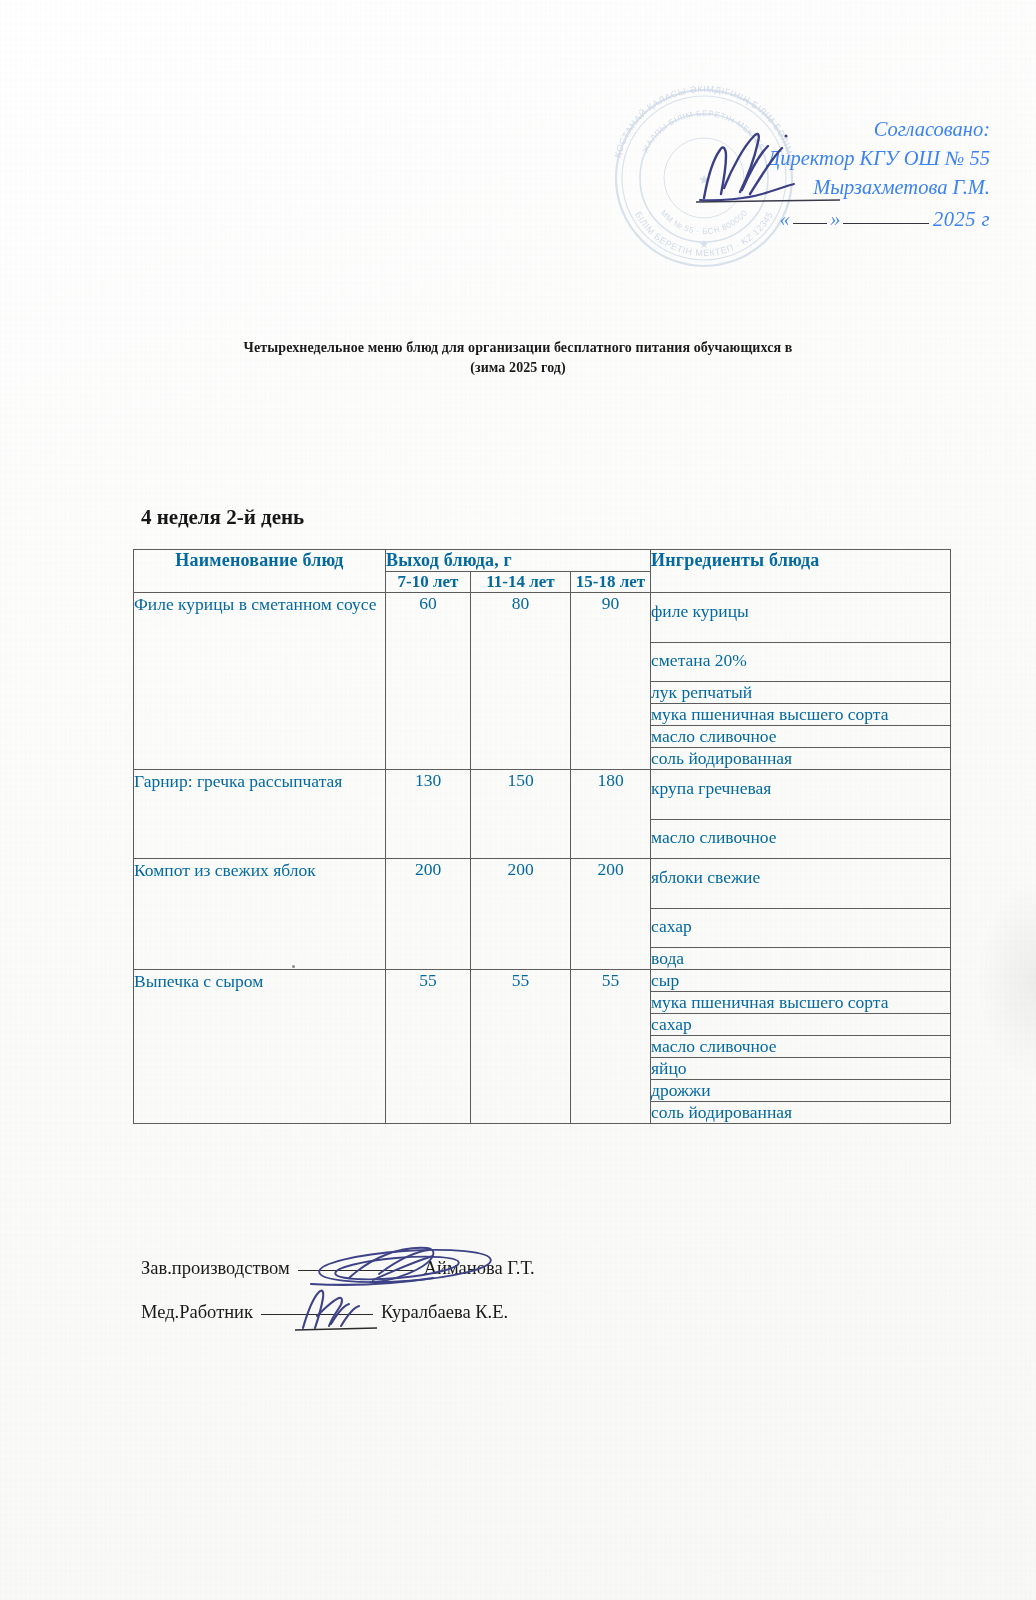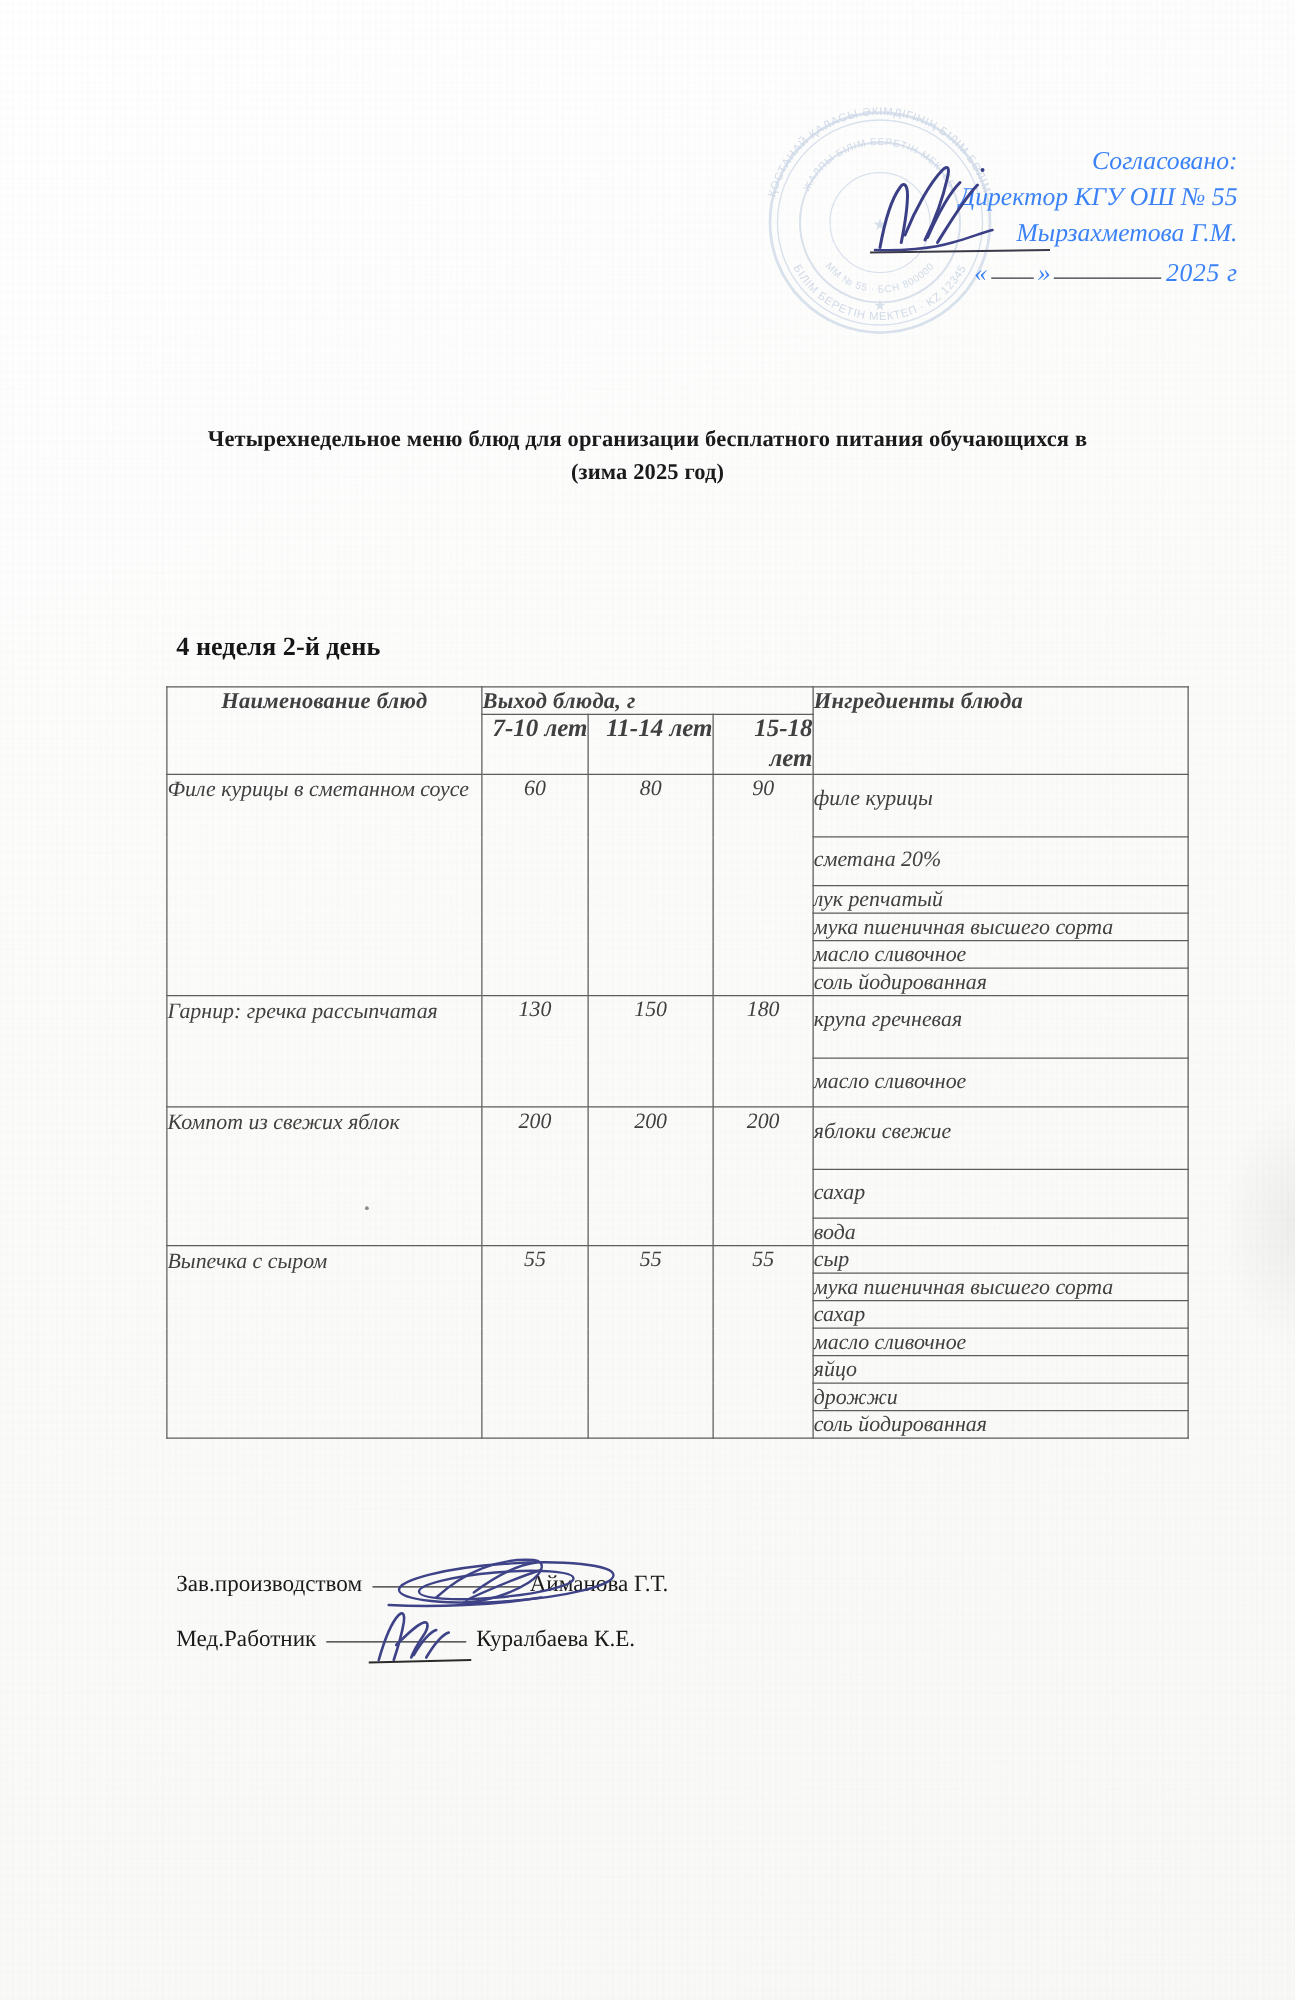--- a/index.html
+++ b/index.html
@@ -77,21 +77,21 @@
     pointer-events: none;
   }
 
   
   .doc-title {
     position: absolute;
     left: 0; right: 0;
     top: 338px;
     text-align: center;
     font-weight: bold;
-    font-size: 18px;
+    font-size: 14px;
     line-height: 1.45;
     letter-spacing: 0.1px;
     color: #1a1a1a;
   }
   .doc-title .t1 { display: block; padding: 0 150px; }
   .doc-title .t2 { display: block; }
   .doc-title .t3 { display: block; }
 
   
   .week-label {
@@ -108,22 +108,21 @@
     position: absolute;
     left: 133px;
     top: 549px;
     width: 818px;
   }
   table.menu {
     width: 100%;
     border-collapse: collapse;
     table-layout: fixed;
     font-size: 17.5px;
-    color: #404040;
-    font-style: italic;
+    color: #0369a1;
   }
   table.menu th, table.menu td {
     border: 1px solid #5c5c5c;
     padding: 0;
     vertical-align: top;
   }
   .col-name   { width: 252px; }
   .col-a1     { width: 85px; }
   .col-a2     { width: 100px; }
   .col-a3     { width: 80px; }
@@ -133,22 +132,22 @@
     font-size: 18px;
     text-align: center;
     padding: 8px 6px 8px 6px;
     letter-spacing: 0.2px;
   }
   th.hd-left   { text-align: center; }
   th.hd-ingr   { text-align: left; padding-left: 12px; }
   th.hd-out    { text-align: left; padding-left: 10px; }
   th.sub {
     font-weight: bold;
-    font-size: 20px;
-    text-align: right;
+    font-size: 17px;
+    text-align: center;
     padding: 4px 6px 5px 9px;
     line-height: 1.18;
   }
 
   td.dish-name {
     padding: 7px 8px 6px 10px;
     line-height: 1.26;
   }
   td.qty {
     text-align: center;

